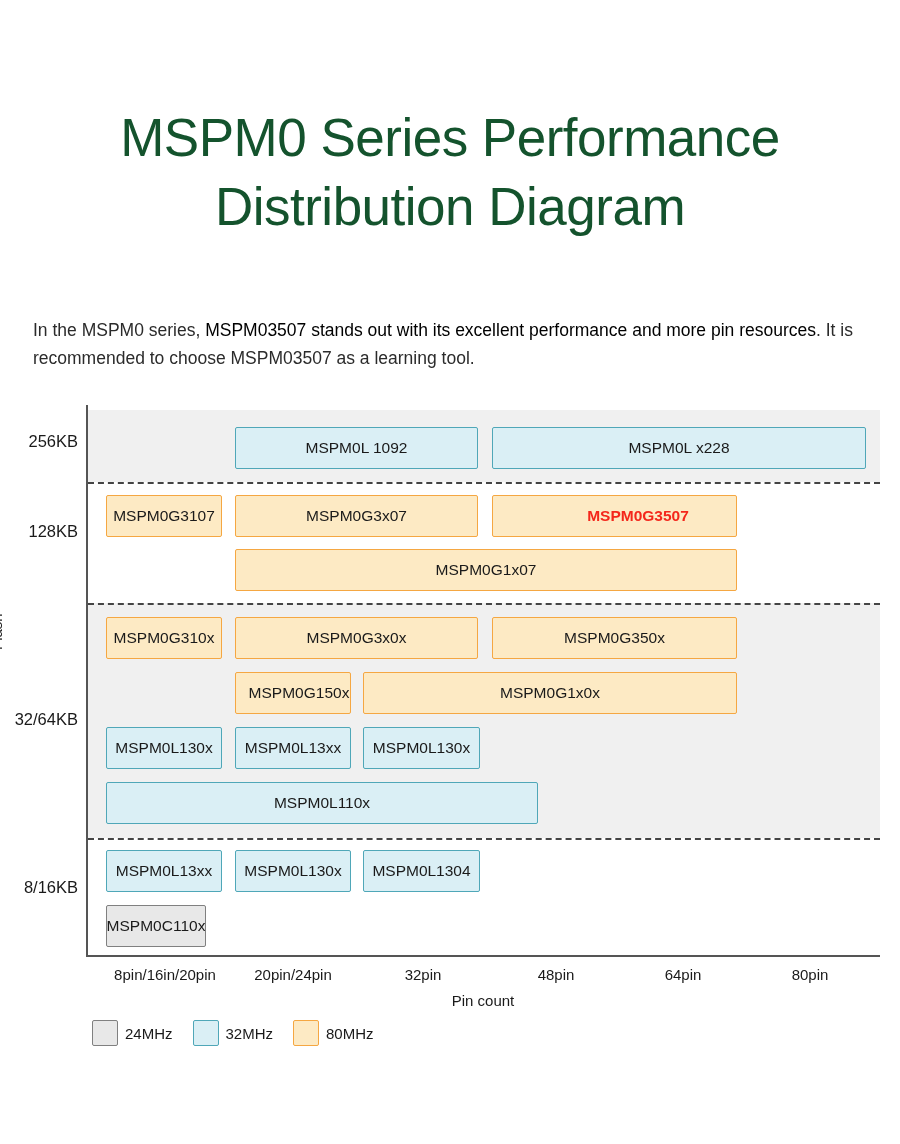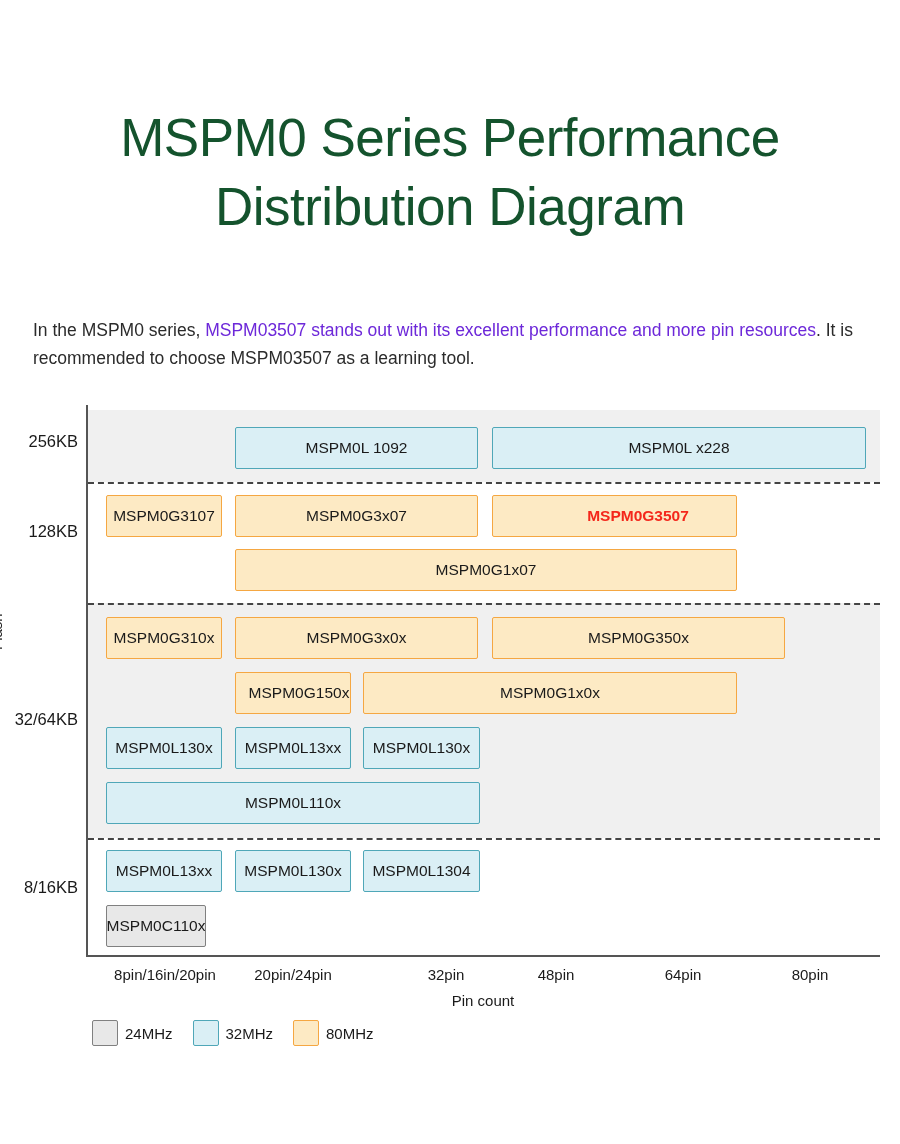--- a/index.html
+++ b/index.html
@@ -31,21 +31,21 @@
 
   .intro-paragraph {
     position: absolute;
     top: 298px;
     left: 33px;
     width: 840px;
     font-size: 17.5px;
     line-height: 1.62;
     color: #2b2b2b;
   }
-  .intro-highlight { color: #6d28d9; }
+  .intro-highlight { color: #000000; }
 
   
   .chart {
     position: absolute;
     left: 0;
     top: 400px;
     width: 900px;
     height: 680px;
   }
 
@@ -199,38 +199,38 @@
       </div>
     <div id="box-layer">
         <div class="device-box mhz32" style="left: 147px; top: 22px; width: 243px;">MSPM0L 1092</div>
         <div class="device-box mhz32" style="left: 404px; top: 22px; width: 374px;">MSPM0L x228</div>
         <div class="device-box mhz80" style="left: 18px; top: 90px; width: 116px;">MSPM0G3107</div>
         <div class="device-box mhz80" style="left: 147px; top: 90px; width: 243px;">MSPM0G3x07</div>
         <div class="device-box mhz80 emphasis" style="left: 404px; top: 90px; width: 245px; padding-left: 47px;">MSPM0G3507</div>
         <div class="device-box mhz80" style="left: 147px; top: 144px; width: 502px;">MSPM0G1x07</div>
         <div class="device-box mhz80" style="left: 18px; top: 212px; width: 116px;">MSPM0G310x</div>
         <div class="device-box mhz80" style="left: 147px; top: 212px; width: 243px;">MSPM0G3x0x</div>
-        <div class="device-box mhz80" style="left: 404px; top: 212px; width: 293px;">MSPM0G350x</div>
+        <div class="device-box mhz80" style="left: 404px; top: 212px; width: 245px;">MSPM0G350x</div>
         <div class="device-box mhz80" style="left: 147px; top: 267px; width: 116px; padding-left: 12px;">MSPM0G150x</div>
         <div class="device-box mhz80" style="left: 275px; top: 267px; width: 374px;">MSPM0G1x0x</div>
         <div class="device-box mhz32" style="left: 18px; top: 322px; width: 116px;">MSPM0L130x</div>
         <div class="device-box mhz32" style="left: 147px; top: 322px; width: 116px;">MSPM0L13xx</div>
         <div class="device-box mhz32" style="left: 275px; top: 322px; width: 117px;">MSPM0L130x</div>
-        <div class="device-box mhz32" style="left: 18px; top: 377px; width: 374px;">MSPM0L110x</div>
+        <div class="device-box mhz32" style="left: 18px; top: 377px; width: 432px;">MSPM0L110x</div>
         <div class="device-box mhz32" style="left: 18px; top: 445px; width: 116px;">MSPM0L13xx</div>
         <div class="device-box mhz32" style="left: 147px; top: 445px; width: 116px;">MSPM0L130x</div>
         <div class="device-box mhz32" style="left: 275px; top: 445px; width: 117px;">MSPM0L1304</div>
         <div class="device-box mhz24" style="left: 18px; top: 500px; width: 100px;">MSPM0C110x</div>
       </div>
   </div>
 
   <div id="x-tick-layer">
       <div class="x-tick-label" style="left: 165px;">8pin/16in/20pin</div>
       <div class="x-tick-label" style="left: 293px;">20pin/24pin</div>
-      <div class="x-tick-label" style="left: 446px;">32pin</div>
+      <div class="x-tick-label" style="left: 423px;">32pin</div>
       <div class="x-tick-label" style="left: 556px;">48pin</div>
       <div class="x-tick-label" style="left: 683px;">64pin</div>
       <div class="x-tick-label" style="left: 810px;">80pin</div>
     </div>
   <div class="axis-x-title">Pin count</div>
 
   <div class="legend" id="legend">
       <div class="legend-item">
         <span class="legend-swatch mhz24"></span>
         <span class="legend-label">24MHz</span>

